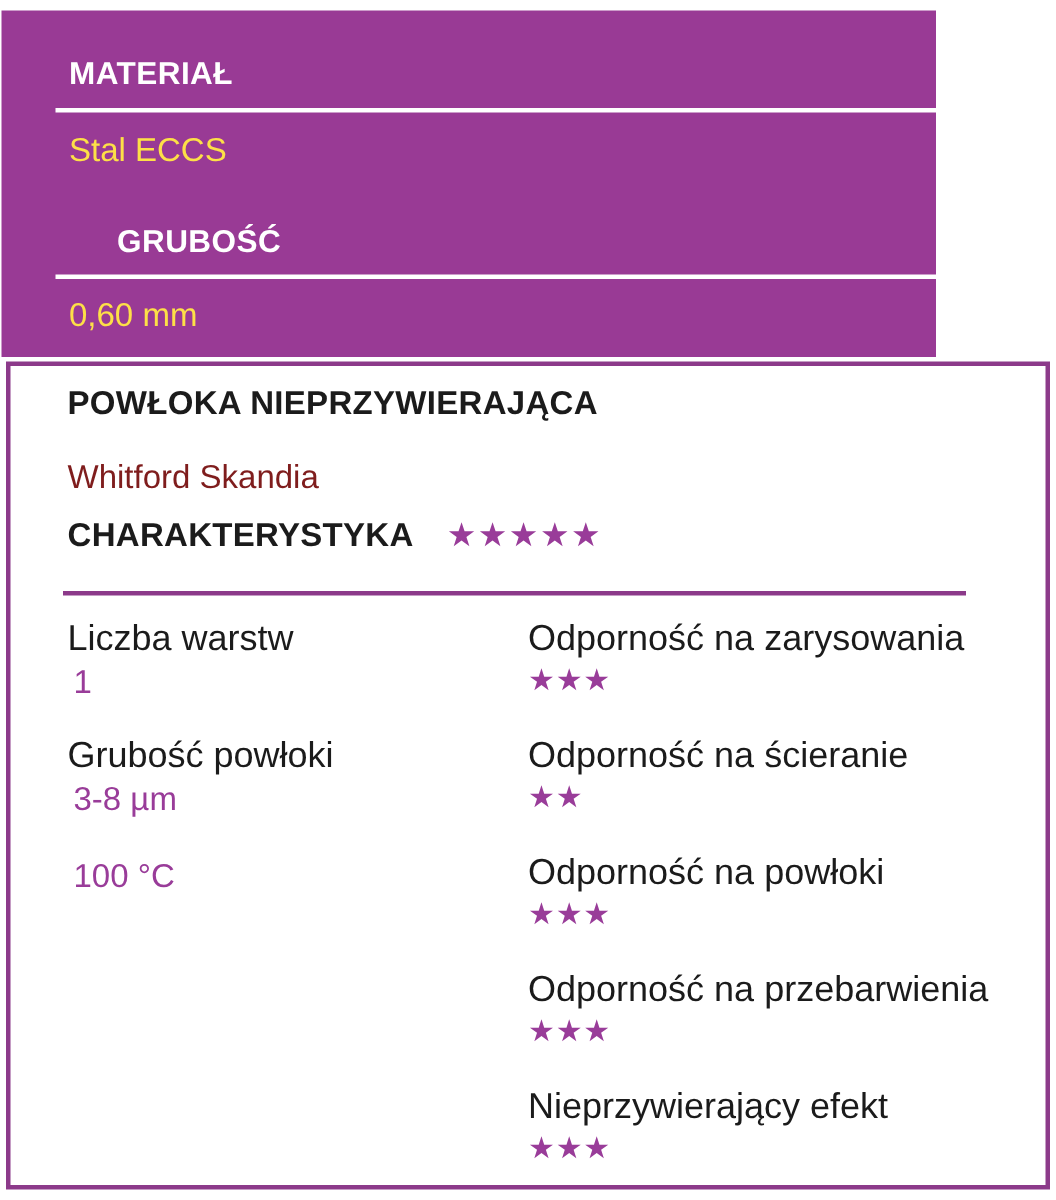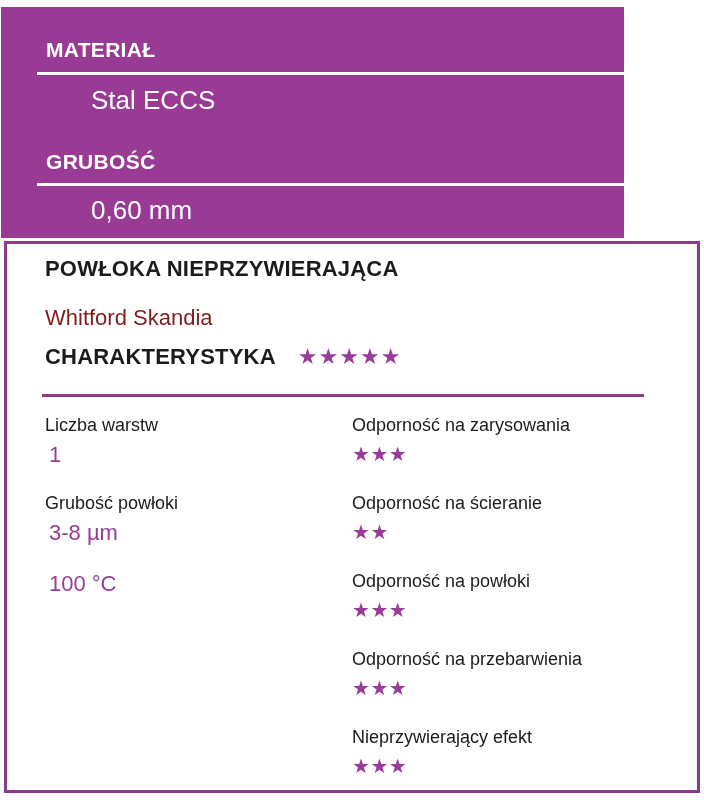--- a/index.html
+++ b/index.html
@@ -29,38 +29,37 @@
     position: absolute;
     left: 45px;
     color: #ffffff;
     font-size: 21px;
     font-weight: bold;
     letter-spacing: 0.3px;
     line-height: 24px;
     white-space: nowrap;
   }
   .hdr-label.f0 { top: 31px; }   
-  .hdr-label.f1 { top: 143px; }  
+  .hdr-label.f1 { top: 143px; margin-left: 32px; }  
   .hdr-rule {
     position: absolute;
     left: 36px;
     width: 604px;
     height: 3px;
     background: #ffffff;
   }
   .hdr-rule.f0 { top: 65px; }    
   .hdr-rule.f1 { top: 176px; }   
   .hdr-value {
     position: absolute;
     left: 45px;
-    color: #ffffff;
-    font-size: 26px;
+    color: #fde047;
+    font-size: 22px;
     line-height: 26px;
     white-space: nowrap;
-    margin-left: 45px;
   }
   .hdr-value.f0 { top: 80px; }   
   .hdr-value.f1 { top: 190px; }  
 
   
   .coating-panel {
     position: absolute;
     left: 4px;
     top: 241px;
     width: 696px;
@@ -121,21 +120,21 @@
     left: 38px;
     top: 168px;
     right: 8px;
     display: flex;
   }
   .col-left  { width: 307px; }
   .col-right { flex: 1; }
   .spec { height: 78px; }
   .spec-label {
     color: #1B1B1B;
-    font-size: 18px;
+    font-size: 24px;
     line-height: 27px;
     white-space: nowrap;
   }
   .spec-value {
     color: #993C99;
     font-size: 22px;
     line-height: 31px;
     padding-left: 4px;
     white-space: nowrap;
   }

